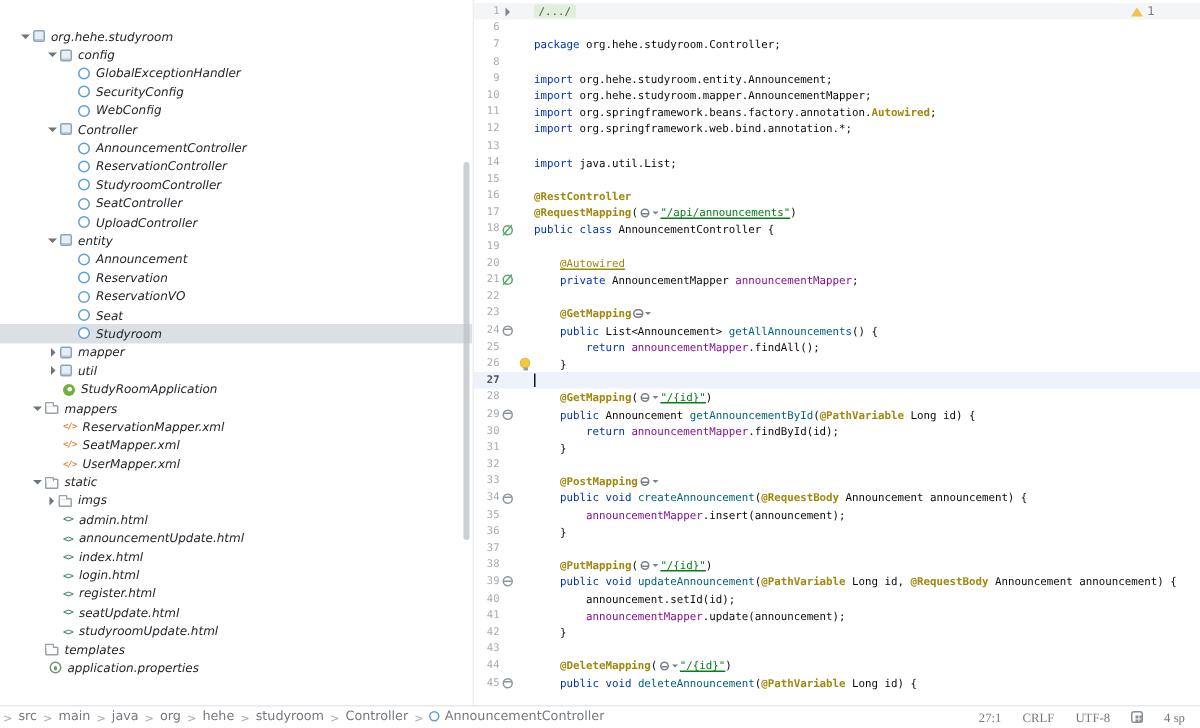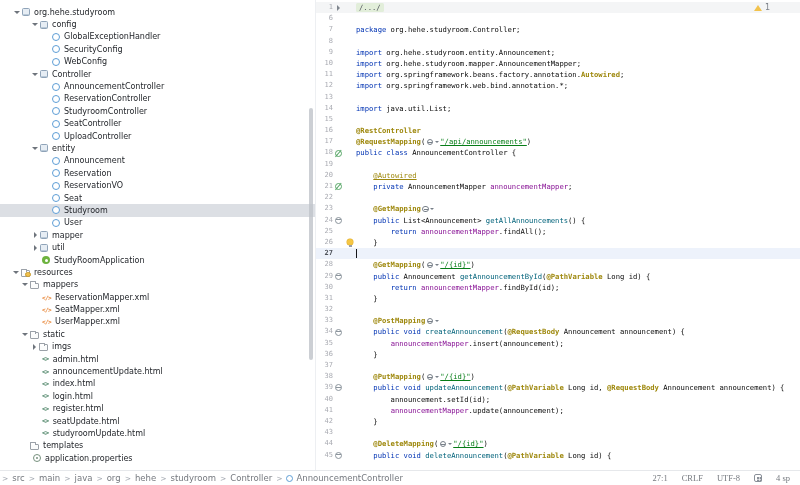--- a/index.html
+++ b/index.html
@@ -5,21 +5,21 @@
   * { box-sizing: border-box; }
   html,body { margin:0; padding:0; }
   body {
     width:800px; height:485px; overflow:hidden; background:#fff;
     font-family:"DejaVu Sans","Liberation Sans",sans-serif;
   }
   .ide { width:800px; height:485px; display:flex; flex-direction:column; }
   .mainrow { flex:1; min-height:0; display:flex; }
 
   
-  .project { width:315px; flex:none; position:relative; overflow:hidden; background:#fff; padding-top:6px; }
+  .project { width:315px; flex:none; position:relative; overflow:hidden; background:#fff; padding-top:18px;font-style:italic; }
   .trow { display:flex; align-items:center; height:12.4px; font-size:8px; color:#23262b; white-space:nowrap; cursor:default; }
   .trow.sel { background:#DCDFE4; }
   .tind { flex:none; }
   .cvwrap { width:8px; flex:none; display:flex; align-items:center; justify-content:center; margin-right:1px; }
   .cv-d { width:0;height:0;border-left:3px solid transparent;border-right:3px solid transparent;border-top:3.5px solid #6E747C; }
   .cv-r { width:0;height:0;border-top:3px solid transparent;border-bottom:3px solid transparent;border-left:3.5px solid #6E747C; }
   .ic { flex:none; margin-right:4px; display:flex; align-items:center; justify-content:center; }
   .ic-pkg { width:8px;height:8px;background:#E6EDF4;border:1px solid #8FA3B8;border-radius:1.5px;box-shadow:inset 0 -2px 0 -1px #B9C9D8; }
   .ic-cls { width:8px;height:8px;border-radius:50%;border:1.3px solid #5E9ED6;background:#fff; font-size:4.5px;color:#5E9ED6;font-weight:bold; }
   .ic-boot { width:8px;height:8px;border-radius:50%;background:#6DB33F;position:relative; }
@@ -175,52 +175,39 @@
             <span class="tind" style="width: 52px;"></span>
             <span class="ic ic-cls"></span>
             <span>Seat</span>
           </div>
           <div class="trow sel">
             <span class="tind" style="width: 52px;"></span>
             <span class="ic ic-cls"></span>
             <span>Studyroom</span>
           </div>
           <div class="trow">
-            <span class="tind" style="width: 52px;"></span>
-            <span class="ic ic-cls"></span>
-            <span>User</span>
-          </div>
-          <div class="trow">
             <span class="tind" style="width: 31px;"></span>
             <span class="cvwrap">
               <span class="cv-r"></span>
             </span>
             <span class="ic ic-pkg"></span>
             <span>mapper</span>
           </div>
           <div class="trow">
             <span class="tind" style="width: 31px;"></span>
             <span class="cvwrap">
               <span class="cv-r"></span>
             </span>
             <span class="ic ic-pkg"></span>
             <span>util</span>
           </div>
           <div class="trow">
             <span class="tind" style="width: 42px;"></span>
             <span class="ic ic-boot"></span>
             <span>StudyRoomApplication</span>
-          </div>
-          <div class="trow">
-            <span class="tind" style="width: 12px;"></span>
-            <span class="cvwrap">
-              <span class="cv-d"></span>
-            </span>
-            <span class="ic ic-res"></span>
-            <span>resources</span>
           </div>
           <div class="trow">
             <span class="tind" style="width: 21px;"></span>
             <span class="cvwrap">
               <span class="cv-d"></span>
             </span>
             <span class="ic ic-folder"></span>
             <span>mappers</span>
           </div>
           <div class="trow">

